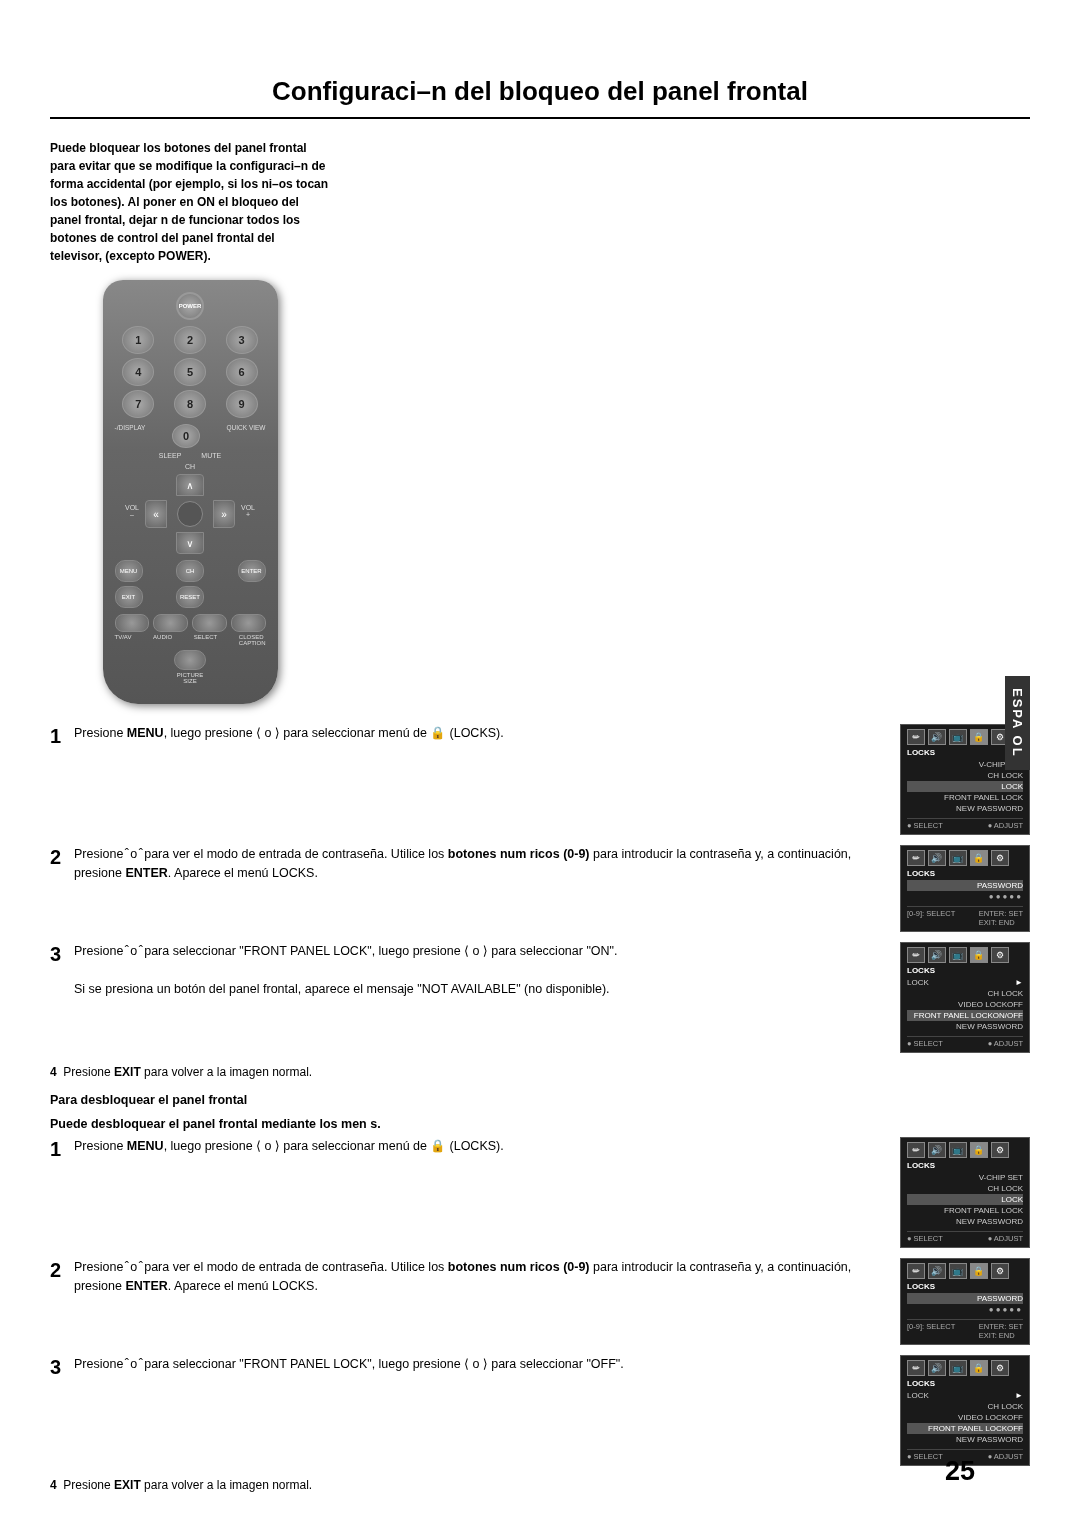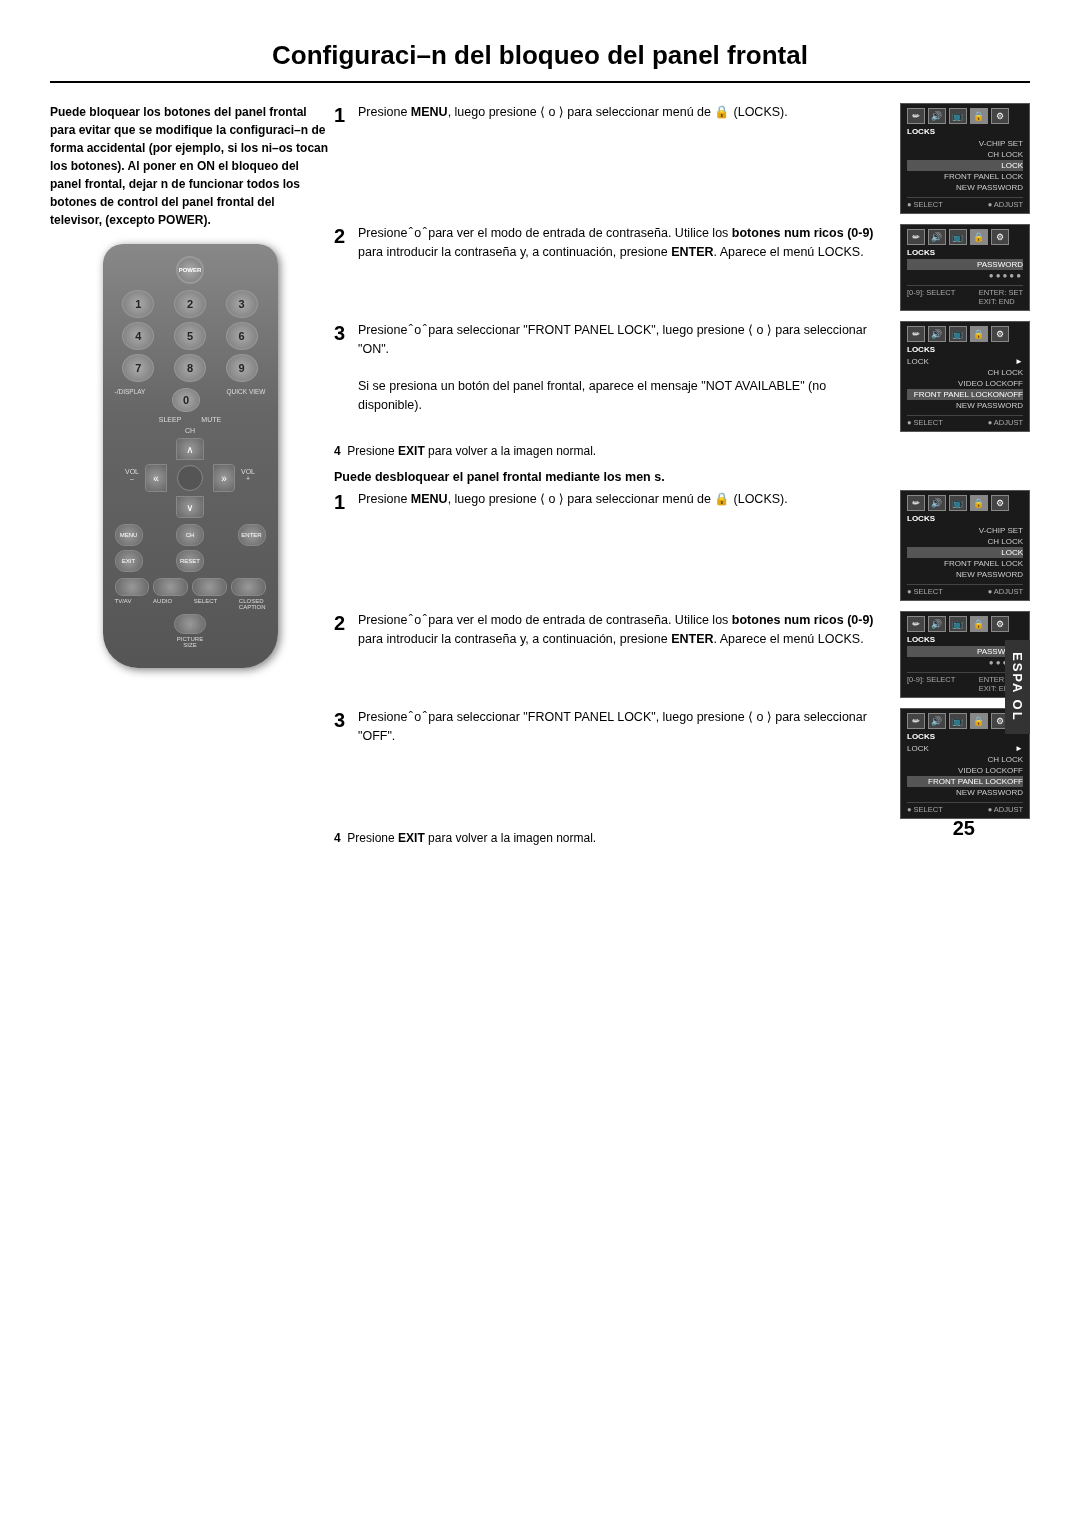--- a/index.html
+++ b/index.html
@@ -15,21 +15,22 @@
     h1 {
       text-align: center;
       font-size: 26px;
       font-weight: bold;
       border-bottom: 2px solid #000;
       padding-bottom: 10px;
       margin-bottom: 20px;
     }
     .main-layout {
       display: flex;
-      gap: 4px;
+      gap: 20px;
+      flex-direction: column;
     }
     .left-col {
       width: 280px;
       flex-shrink: 0;
     }
     .intro-text {
       font-size: 12px;
       font-weight: bold;
       line-height: 1.5;
       margin-bottom: 15px;
@@ -247,20 +248,21 @@
     .picture-btn {
       width: 32px;
       height: 20px;
       border-radius: 10px;
       background: radial-gradient(circle, #999, #666);
       border: 1px solid #888;
       margin: 4px auto 0 auto;
     }
     .page-wrapper {
       position: relative;
+      margin-top: 36px;
     }
     .step4-text {
       font-size: 12px;
       line-height: 1.5;
       margin: 8px 0;
     }
     .step-row {
       display: flex;
       justify-content: space-between;
       align-items: flex-start;
@@ -441,20 +443,21 @@
             <span>● SELECT</span>
             <span>● ADJUST</span>
           </div>
         </div>
       </div>
 
       <div class="step4-text">
         <b>4</b>&nbsp; Presione <b>EXIT</b> para volver a la imagen normal.
       </div>
 
+      <div class="para-desbloquear">Para desbloquear el panel frontal</div>
 
       <div class="puede-section">Puede desbloquear el panel frontal mediante los men s.</div>
 
       <div class="step-row">
         <div class="step-content">
           <div style="display:flex;gap:6px;align-items:flex-start;">
             <span class="step-number">1</span>
             <div>Presione <b>MENU</b>, luego presione ⟨ o ⟩ para seleccionar menú de 🔒 (LOCKS).</div>
           </div>
         </div>
@@ -537,15 +540,15 @@
 
       <div class="step4-text">
         <b>4</b>&nbsp; Presione <b>EXIT</b> para volver a la imagen normal.
       </div>
 
     </div>
   </div>
 
   <div style="position:absolute;right:0;top:600px;background:#333;color:#fff;writing-mode:vertical-rl;text-orientation:mixed;font-size:13px;font-weight:bold;padding:12px 5px;letter-spacing:2px;">ESPA OL</div>
 
-  <div style="position:absolute;bottom:15px;right:55px;font-size:20px;font-weight:bold;">25</div>
+  <div style="position:absolute;bottom:15px;right:55px;font-size:27px;font-weight:bold;">25</div>
 
 </div>
 
 </body></html>

